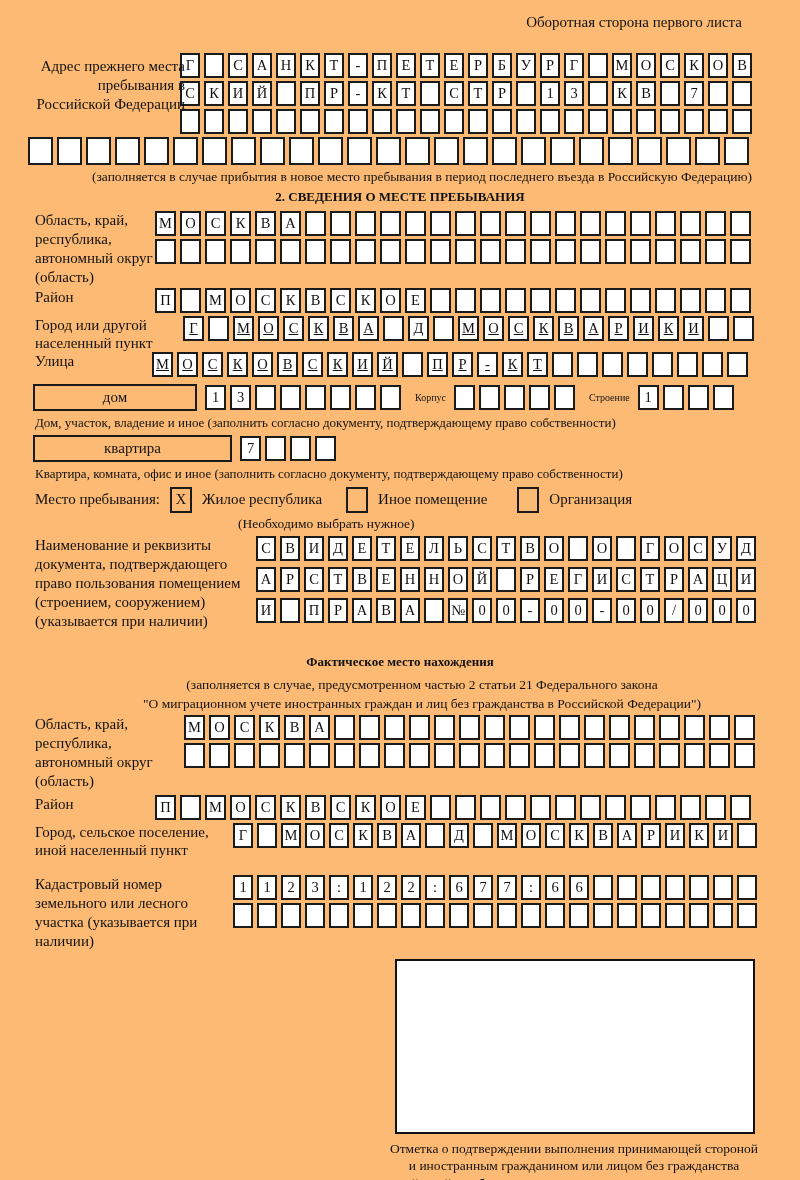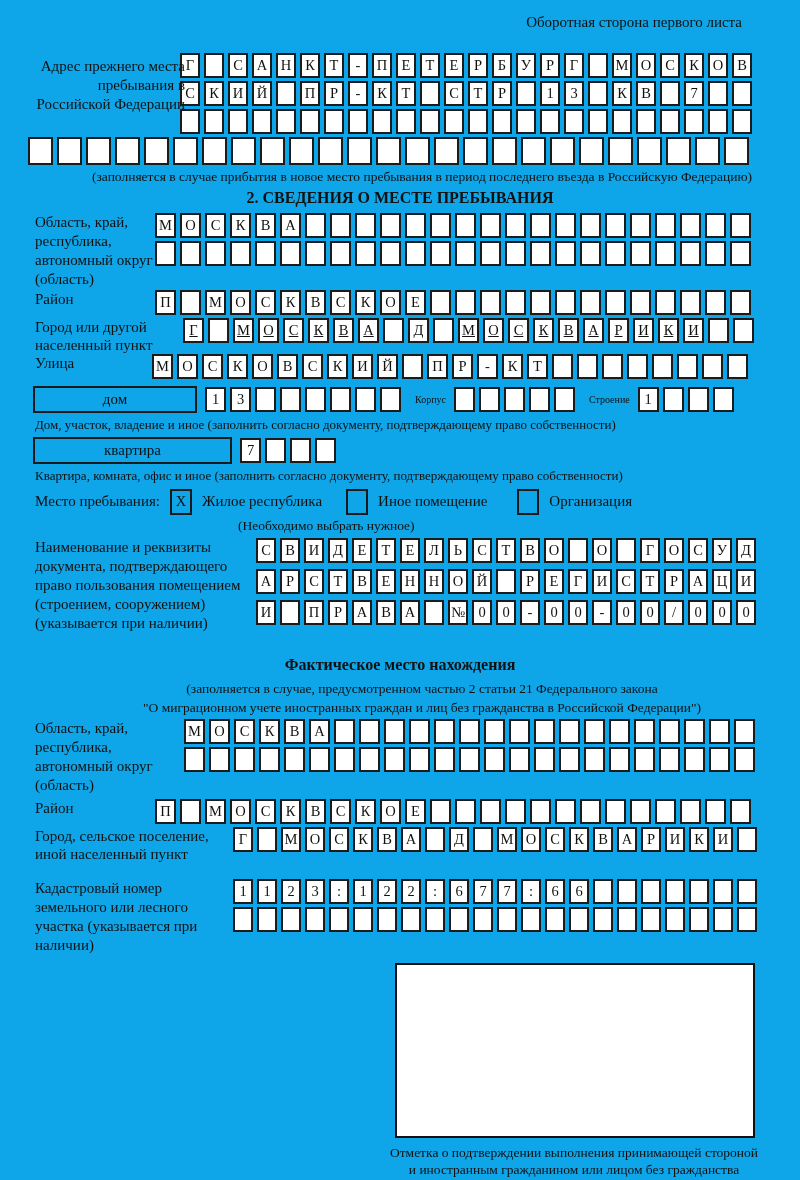--- a/index.html
+++ b/index.html
@@ -1,18 +1,18 @@
 <!DOCTYPE html>
 <html lang="ru"><head>
 <meta charset="utf-8">
 <style>
   html,body{margin:0;padding:0;background:#fff;}
   .page{
     width:800px;height:1180px;overflow:hidden;position:relative;
-    background:#0ea5e9;color:#111;
+    background:#fdba74;color:#111;
     font-family:"Liberation Serif","DejaVu Serif",serif;
     padding-top:14px;box-sizing:border-box;
   }
   .sidenote{text-align:right;padding-right:58px;font-size:15px;}
   .field{position:relative;}
   .lbl{position:absolute;left:35px;top:0;font-size:15px;line-height:1.27;}
   .lbl-prev{width:150px;top:4px;text-align:right;}
   .lbl-region{width:120px;}
   .lbl-city1{width:152px;line-height:1.2;}
   .lbl-doc{width:222px;}
@@ -36,28 +36,28 @@
   .rows-doc{margin-left:256px;}
   .rows-doc .cellrow{margin-bottom:6px;}
   .rows-region2{margin-left:184px;}
   .rows-city2{margin-left:233px;}
   .rows-cad{margin-left:233px;}
   .rows-cad .cellrow:first-child{margin-top:8px;}
   .f-prev{margin-top:22px;}
   .f-region{margin-top:3px;min-height:77px;}
   .f-district{min-height:28px;}
   .f-city1{min-height:36px;text-decoration:underline;}
-  .f-street{min-height:30px;}
+  .f-street{min-height:30px;text-decoration:underline;}
   .f-doc{min-height:110px;}
   .f-region2{min-height:80px;}
   .f-city2{min-height:44px;}
   .f-cad{min-height:80px;}
   .caption{text-align:center;font-size:13.5px;line-height:1.3;margin:2px 0;padding-left:44px;}
   .subnote{font-size:13px;margin:4px 0 4px 35px;}
-  .title{font-weight:bold;text-align:center;font-size:16px;margin:3px 0 6px 0;}
+  .title{font-weight:bold;text-align:center;font-size:13px;margin:3px 0 6px 0;}
   .t-actual{margin-top:8px;}
   .houserow{display:flex;align-items:center;margin-left:33px;margin-top:2px;margin-bottom:0;}
   .houserow .cellrow{margin-bottom:0;}
   .widebox{
     box-sizing:border-box;border:2px solid #1b1b1b;height:27px;
     display:flex;align-items:center;justify-content:center;font-size:15px;flex:none;
   }
   .box-dom{width:164px;margin-right:8px;}
   .box-kv{width:199px;margin-right:8px;}
   .inlbl{font-size:10px;margin:0 8px 0 14px;}

